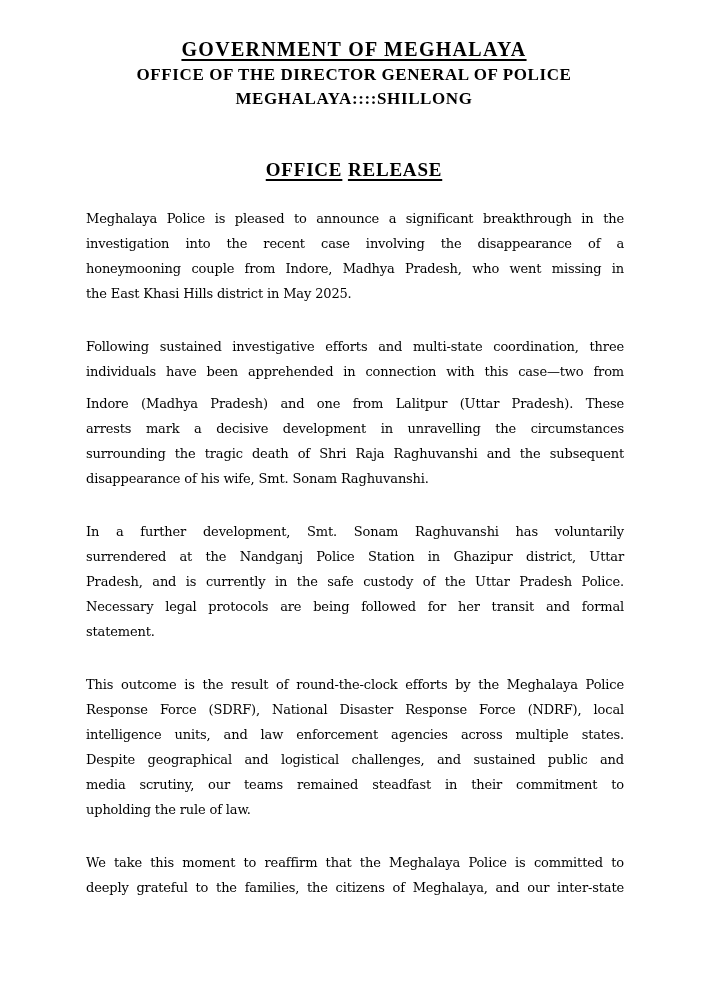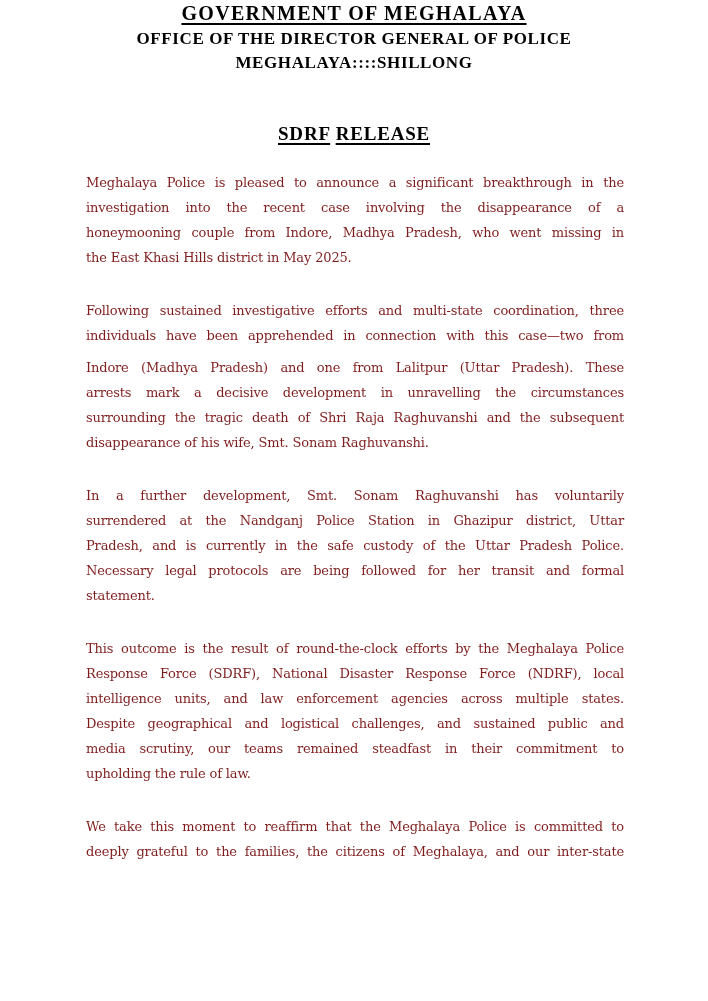--- a/index.html
+++ b/index.html
@@ -5,20 +5,21 @@
   html, body { margin: 0; padding: 0; background: #ffffff; }
   .page {
     position: relative;
     width: 708px;
     height: 1001px;
     background: #ffffff;
     overflow: hidden;
     color: #1b1b1b;
   }
   .doc-header {
+    padding-top: 36px;
     text-align: center;
     color: #000000;
     font-family: "Liberation Serif", serif;
     font-weight: bold;
   }
   .h-line1 {
     font-size: 20px;
     line-height: 26px;
     letter-spacing: 1.3px;
     text-decoration: underline;
@@ -51,21 +52,21 @@
     text-decoration: underline;
     text-decoration-thickness: 2px;
     text-underline-offset: 3px;
   }
   .doc-body {
     margin: 23px 84px 0 86px;
     width: 538px;
     font-family: "DejaVu Serif", serif;
     font-size: 13px;
     letter-spacing: -0.15px;
-    color: #7f1d1d;
+    color: #000000;
   }
   .paragraph { margin: 0 0 28px 0; }
   .line {
     line-height: 25px;
     text-align: justify;
     text-align-last: justify;
     text-justify: inter-word;
     white-space: normal;
   }
   .line.last {
@@ -78,21 +79,21 @@
 <body>
 
 <div class="page">
 
   <div class="doc-header">
     <div class="h-line1">GOVERNMENT OF MEGHALAYA</div>
     <div class="h-line2">OFFICE OF THE DIRECTOR GENERAL OF POLICE</div>
     <div class="h-line3">MEGHALAYA::::SHILLONG</div>
   </div>
 
-  <div class="press-title"><span class="uw">SDRF</span> <span class="uw">RELEASE</span></div>
+  <div class="press-title"><span class="uw">OFFICE</span> <span class="uw">RELEASE</span></div>
 
   <div class="doc-body">
       <div class="paragraph">
         <div class="line">Meghalaya Police is pleased to announce a significant breakthrough in the</div>
         <div class="line">investigation into the recent case involving the disappearance of a</div>
         <div class="line">honeymooning couple from Indore, Madhya Pradesh, who went missing in</div>
         <div class="line last">the East Khasi Hills district in May 2025.</div>
       </div>
       <div class="paragraph">
         <div class="line">Following sustained investigative efforts and multi-state coordination, three</div>

